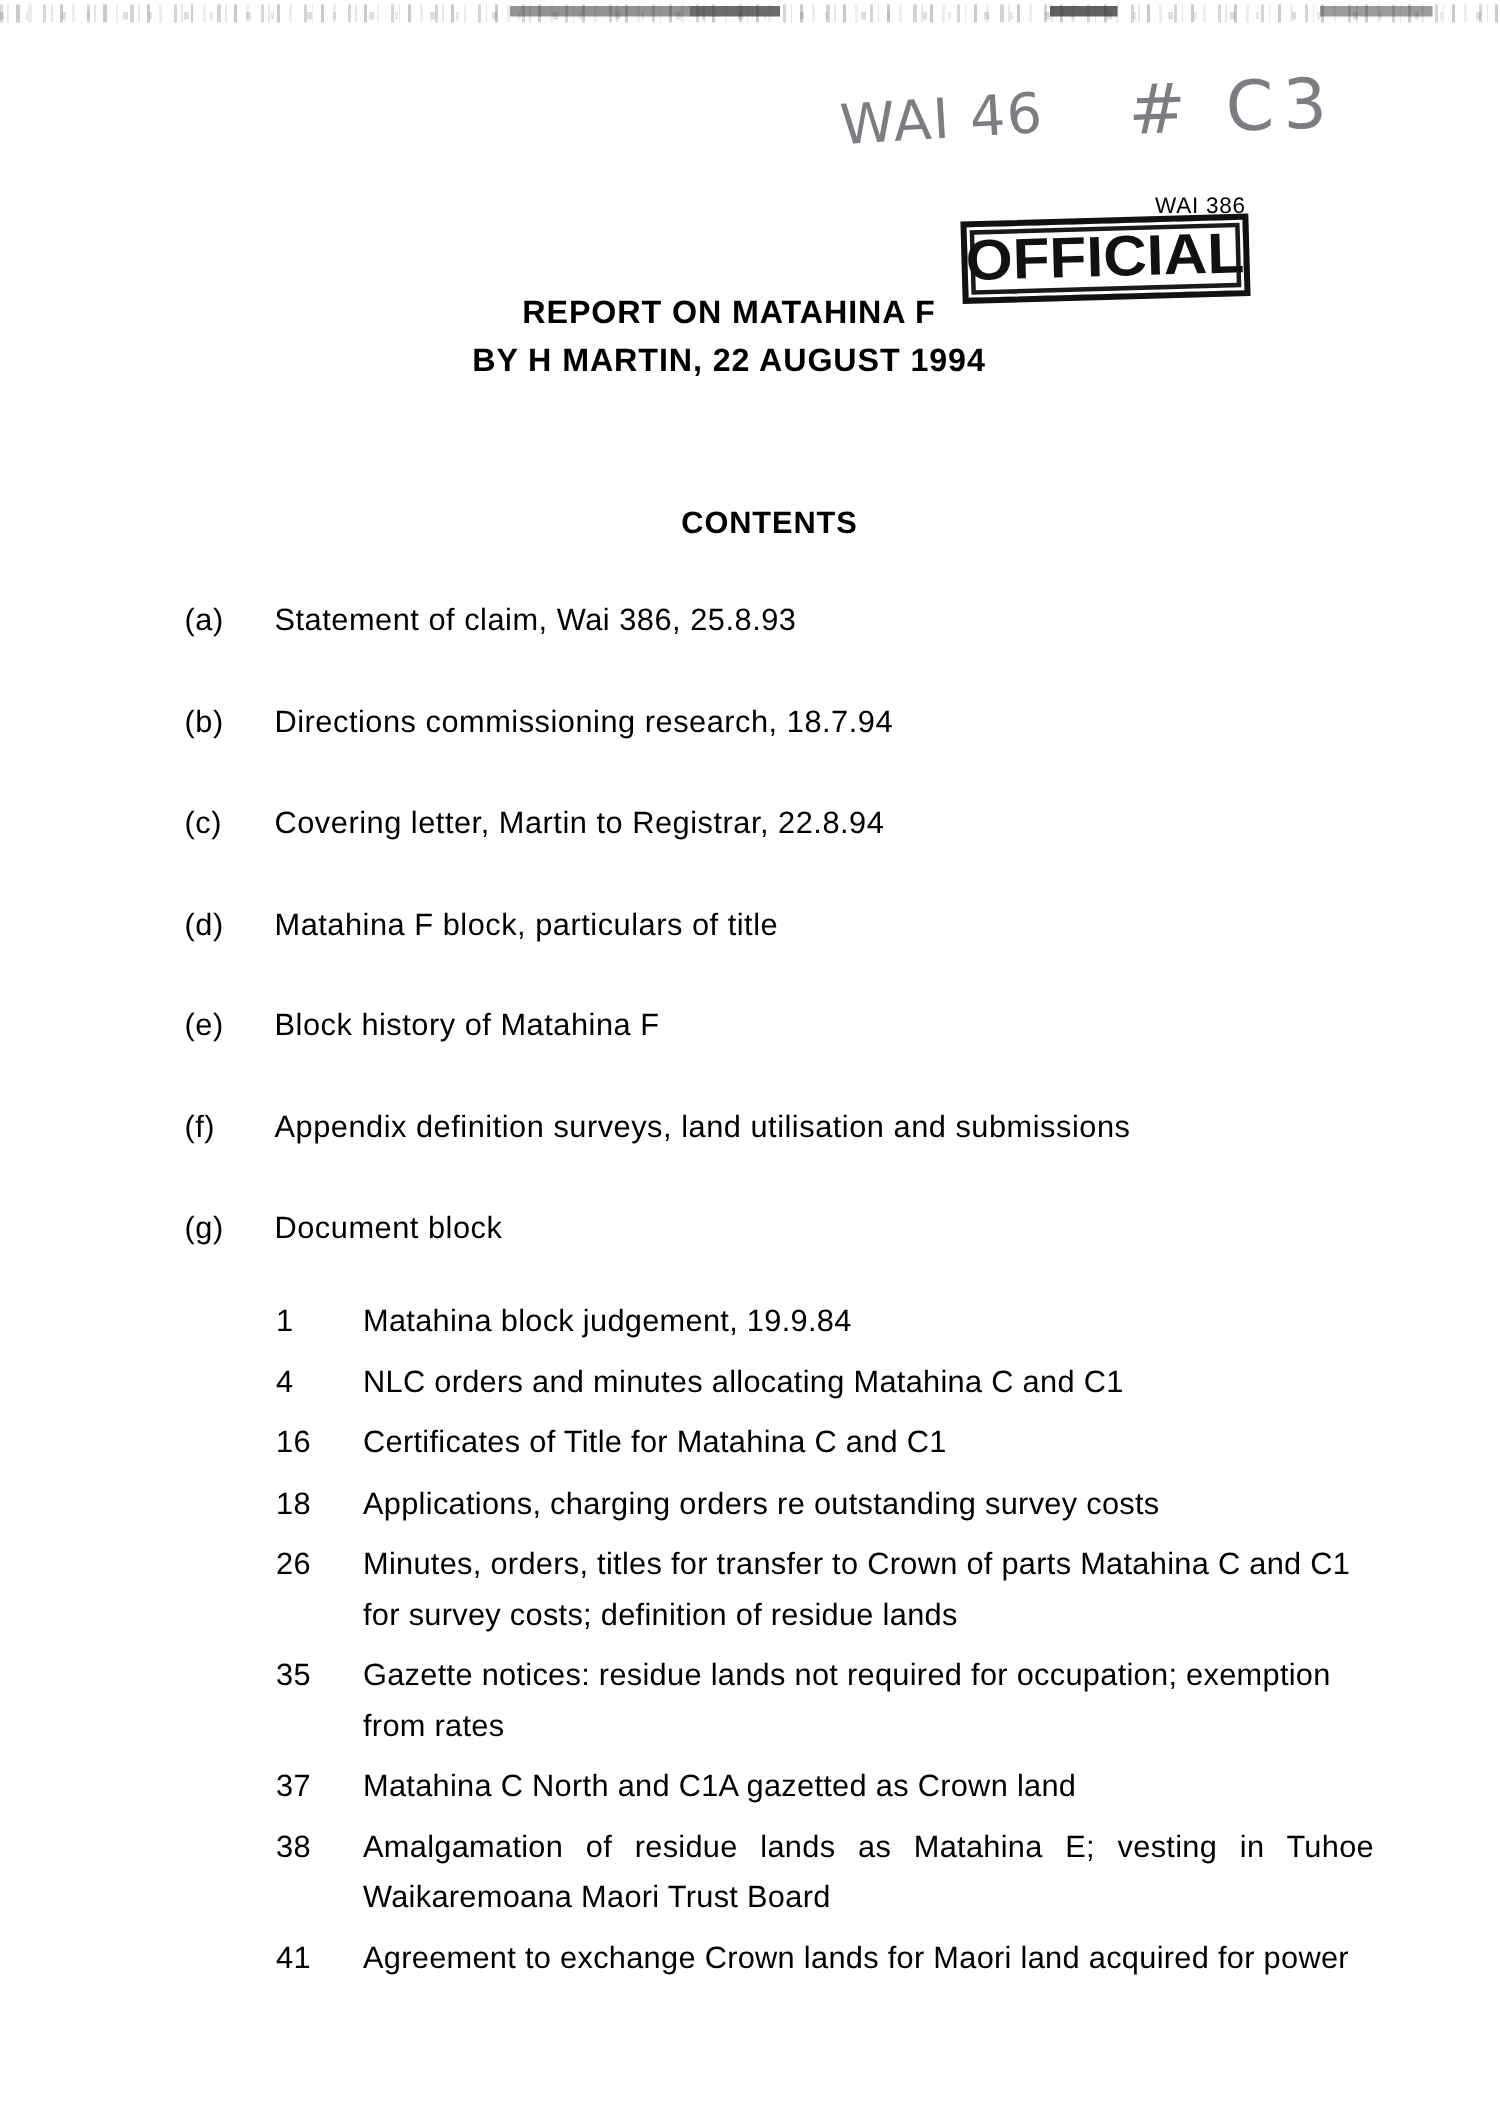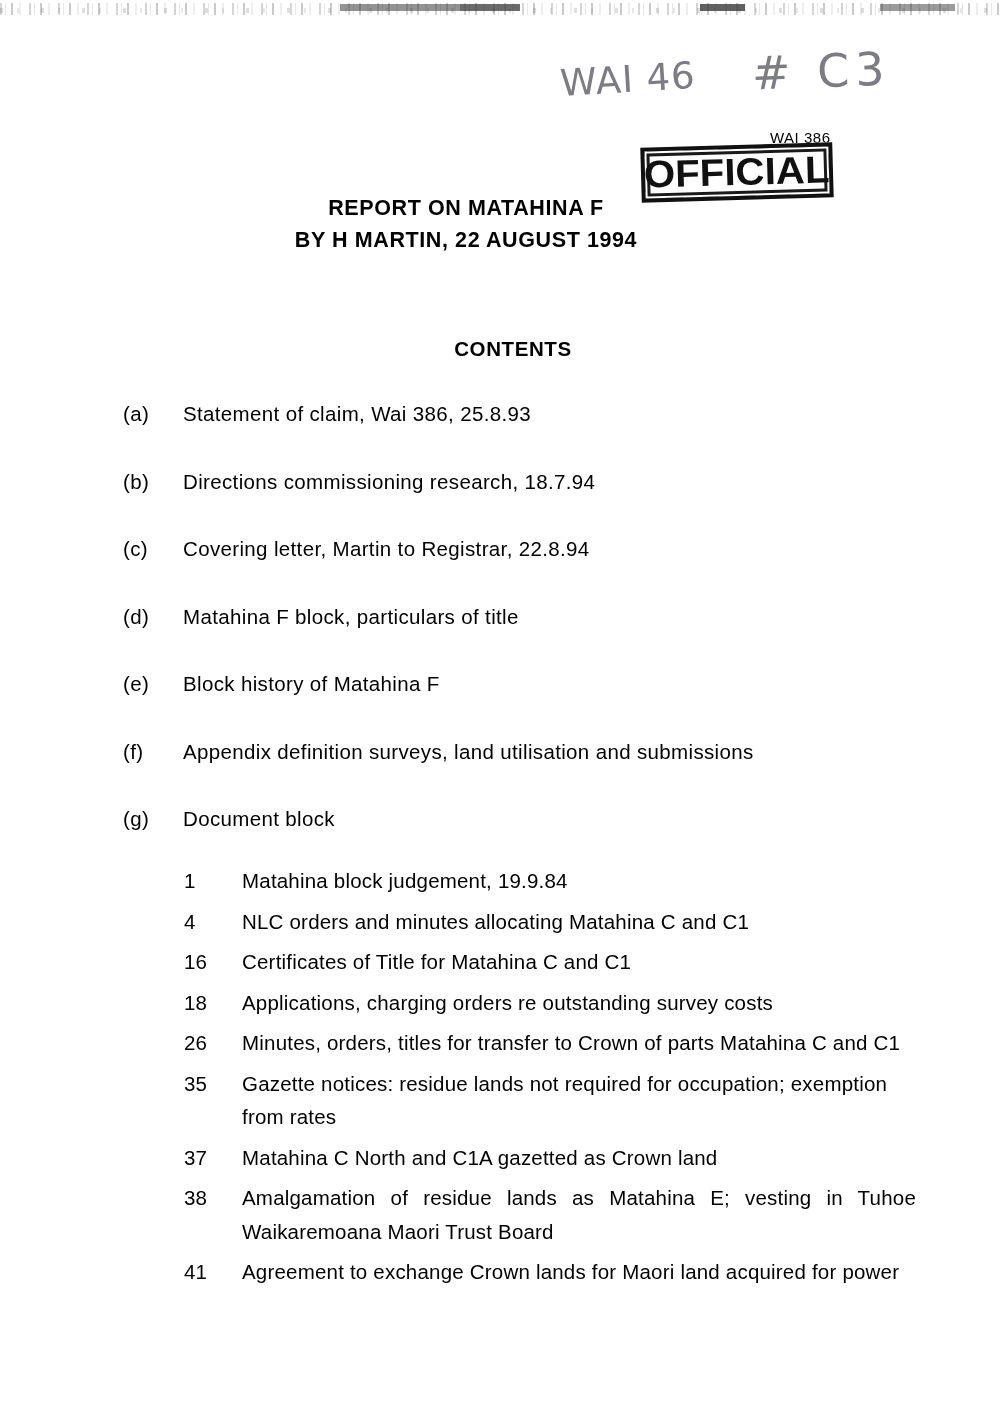--- a/index.html
+++ b/index.html
@@ -127,20 +127,21 @@
     line-height: 1;
     padding-bottom: 2px;
   }
 
   
   .title-block {
     position: absolute;
     left: 0;
     top: 196px;
     width: 932px;
+    padding-left: 20px;
   }
   .title-line {
     font-weight: bold;
     font-size: 21.5px;
     letter-spacing: 0.6px;
     text-align: center;
     white-space: nowrap;
   }
   .title-line-1 { padding-left: 0px; }
   .title-line-2 { margin-top: 7px; padding-left: 0px; }
@@ -294,20 +295,21 @@
 
     <div class="docbank-row">
       <span class="docbank-num">18</span>
       <span class="docbank-text">Applications, charging orders re outstanding survey costs</span>
     </div>
 
     <div class="docbank-row">
       <span class="docbank-num">26</span>
       <span class="docbank-text">
         <span class="justified-line">Minutes, orders, titles for transfer to Crown of parts Matahina C and C1</span>
+        <span class="cont">for survey costs;  definition of residue lands</span>
       </span>
     </div>
 
     <div class="docbank-row">
       <span class="docbank-num">35</span>
       <span class="docbank-text">
         <span class="justified-line">Gazette notices:  residue lands not required for occupation;  exemption</span>
         <span class="cont">from rates</span>
       </span>
     </div>

